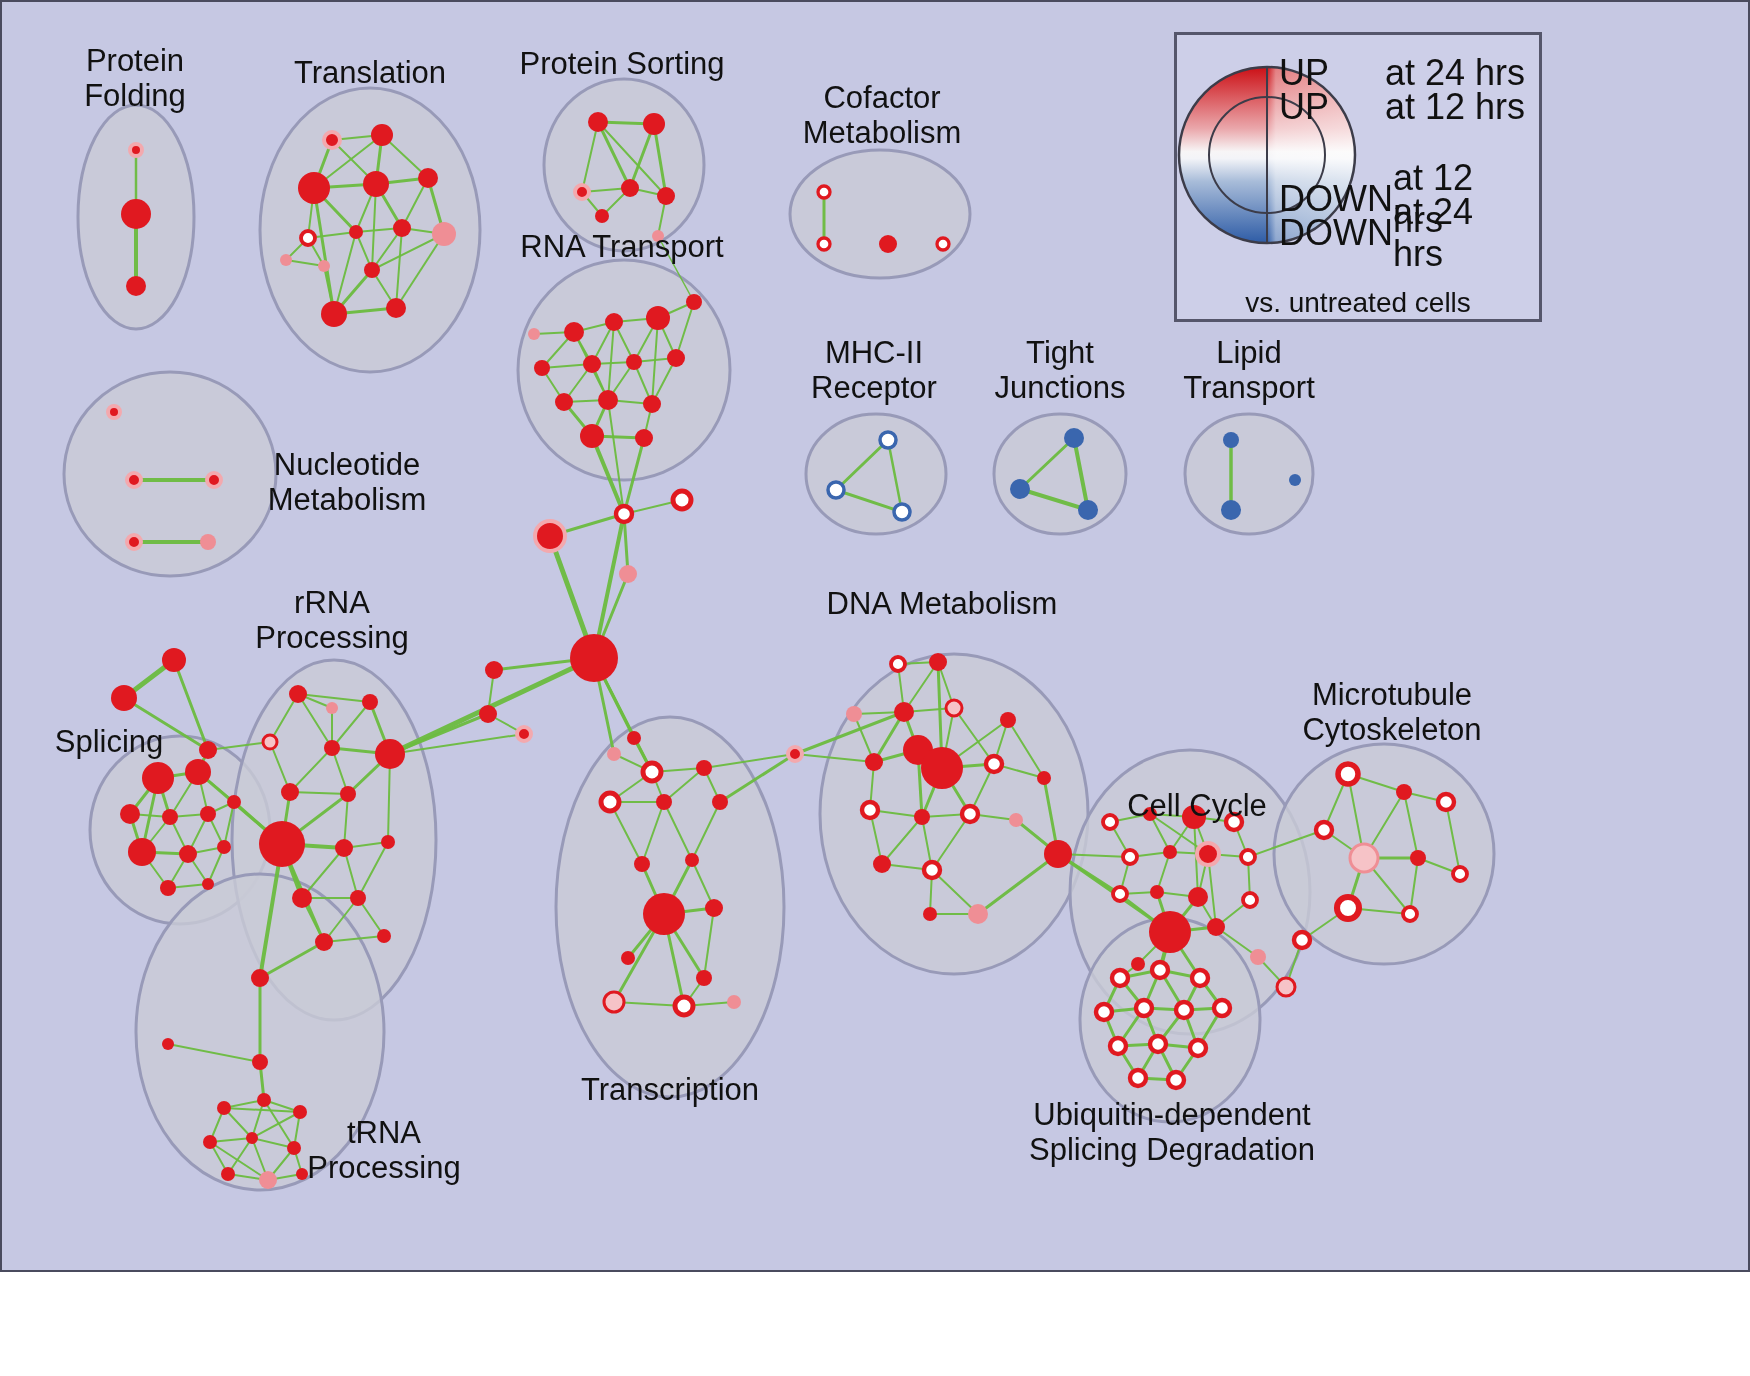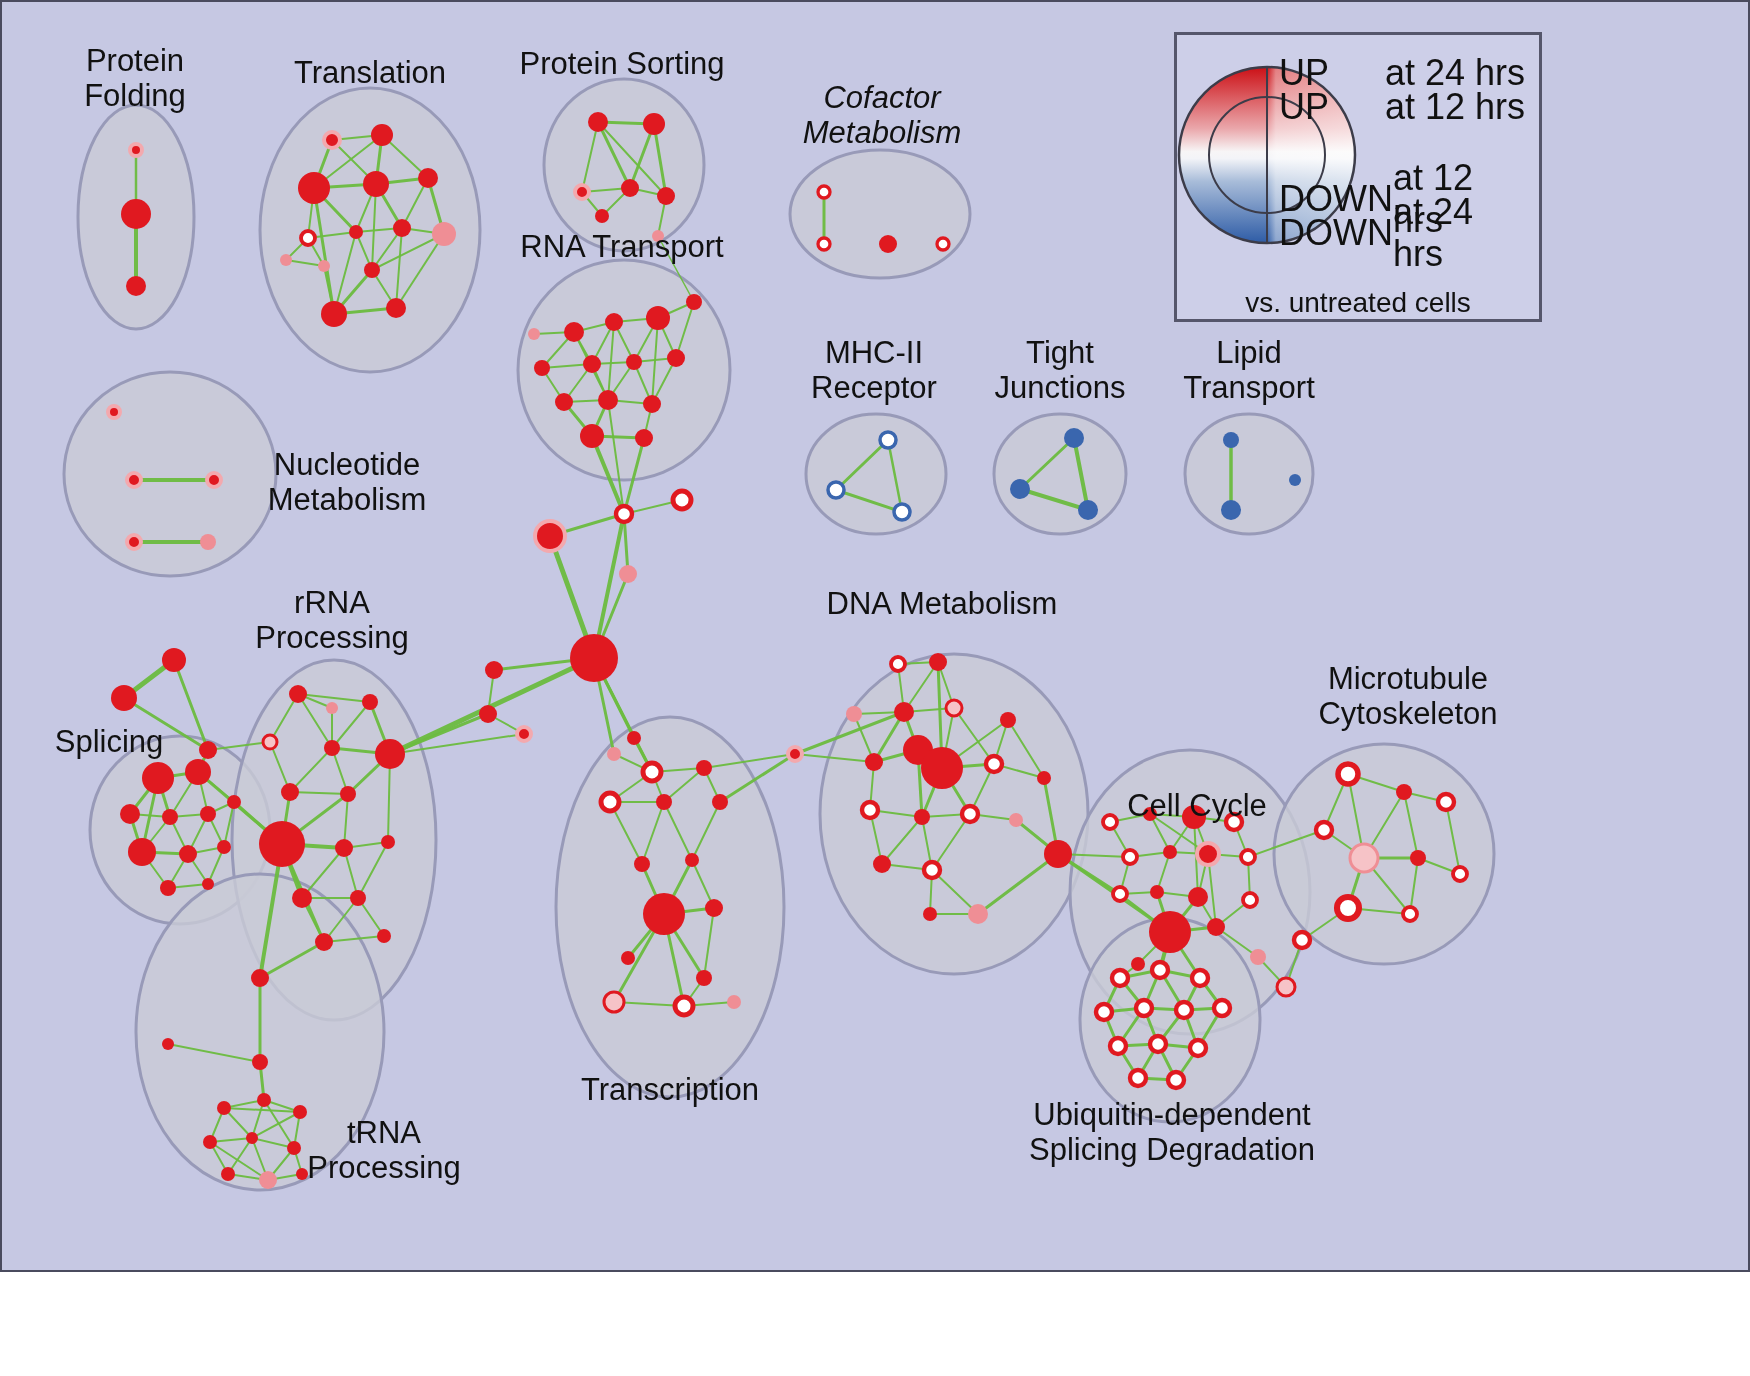--- a/index.html
+++ b/index.html
@@ -582,40 +582,40 @@
       <circle cx="1196" cy="1046" r="8" fill="#ffffff" stroke="#e01920" stroke-width="4.4"></circle>
       <circle cx="1136" cy="1076" r="8" fill="#ffffff" stroke="#e01920" stroke-width="4.4"></circle>
       <circle cx="1174" cy="1078" r="8" fill="#ffffff" stroke="#e01920" stroke-width="4.4"></circle>
     </svg>
 
   <div id="labels">
       <div class="cluster-label" style="left: 133px; top: 76px;">Protein
 Folding</div>
       <div class="cluster-label" style="left: 368px; top: 71px;">Translation</div>
       <div class="cluster-label" style="left: 620px; top: 62px;">Protein Sorting</div>
-      <div class="cluster-label" style="left: 880px; top: 113px; font-style: italic;">Cofactor
+      <div class="cluster-label" style="left: 880px; top: 113px;">Cofactor
 Metabolism</div>
       <div class="cluster-label" style="left: 620px; top: 245px;">RNA Transport</div>
       <div class="cluster-label" style="left: 872px; top: 368px;">MHC-II
 Receptor</div>
       <div class="cluster-label" style="left: 1058px; top: 368px;">Tight
 Junctions</div>
       <div class="cluster-label" style="left: 1247px; top: 368px;">Lipid
 Transport</div>
       <div class="cluster-label" style="left: 345px; top: 480px;">Nucleotide
 Metabolism</div>
       <div class="cluster-label" style="left: 107px; top: 740px;">Splicing</div>
       <div class="cluster-label" style="left: 330px; top: 618px;">rRNA
 Processing</div>
       <div class="cluster-label" style="left: 382px; top: 1148px;">tRNA
 Processing</div>
       <div class="cluster-label" style="left: 668px; top: 1088px;">Transcription</div>
       <div class="cluster-label" style="left: 940px; top: 602px;">DNA Metabolism</div>
       <div class="cluster-label" style="left: 1188px; top: 804px; margin-left: 7px;">Cell Cycle</div>
-      <div class="cluster-label" style="left: 1390px; top: 694px; margin-left: 16px;">Microtubule
+      <div class="cluster-label" style="left: 1390px; top: 710px;">Microtubule
 Cytoskeleton</div>
       <div class="cluster-label" style="left: 1170px; top: 1130px;">Ubiquitin-dependent
 Splicing Degradation</div>
     </div>
 
   <div id="legend-box">
     <svg class="legend-glyph" width="362" height="284" viewBox="0 0 362 284">
       <defs>
         <linearGradient id="updown-grad" x1="0" y1="0" x2="0" y2="1">
           <stop offset="0" stop-color="#cc1016"></stop>

